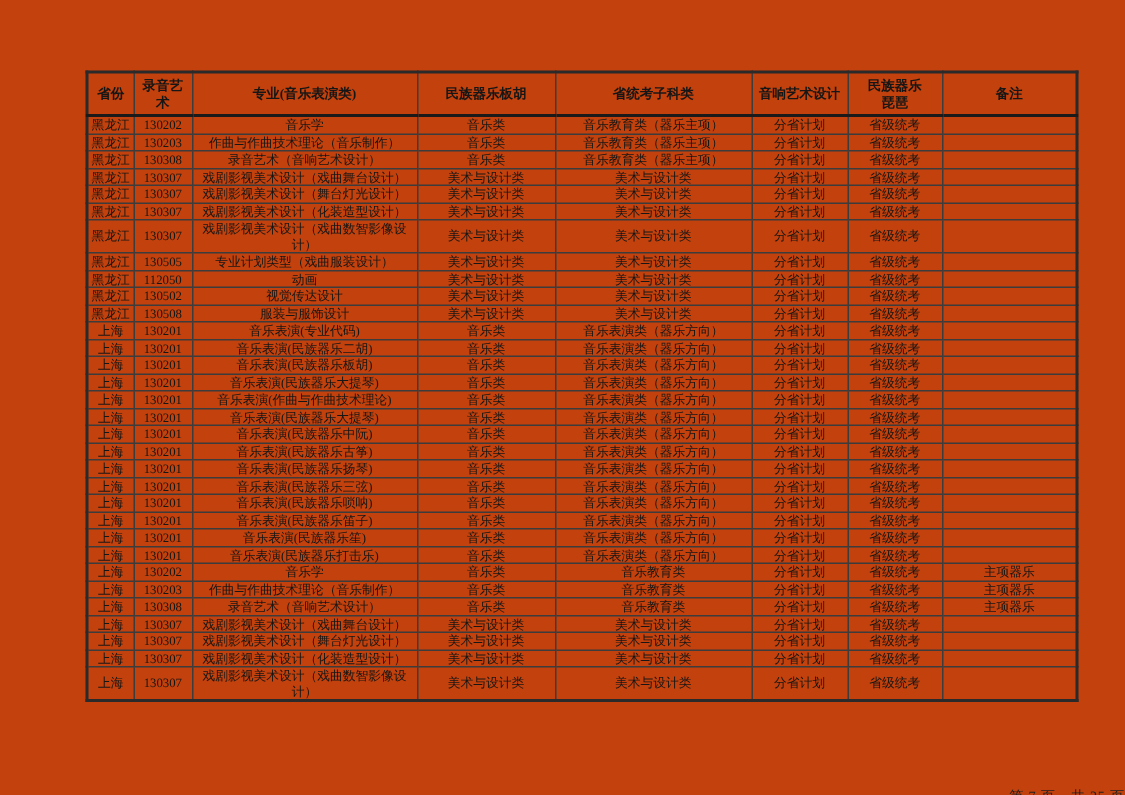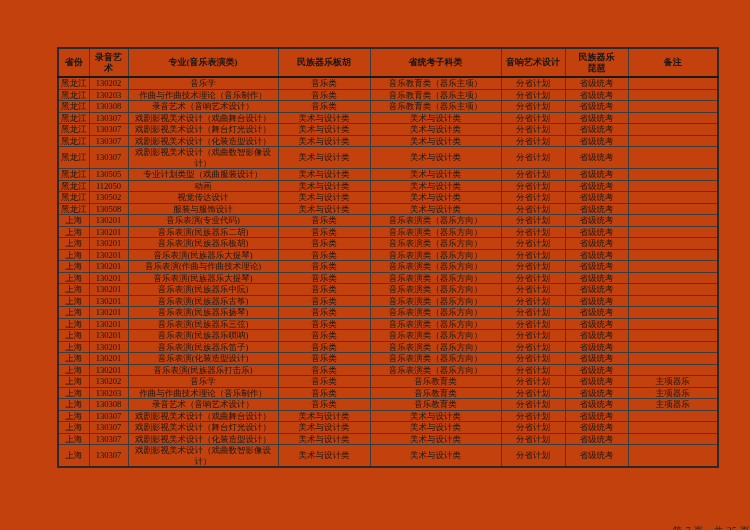--- a/index.html
+++ b/index.html
@@ -309,21 +309,21 @@
           <td class="c2">音乐表演(民族器乐笛子)</td>
           <td class="c3">音乐类</td>
           <td class="c4">音乐表演类（器乐方向）</td>
           <td class="c5">分省计划</td>
           <td class="c6">省级统考</td>
           <td class="c7"></td>
         </tr>
         <tr>
           <td class="c0">上海</td>
           <td class="c1">130201</td>
-          <td class="c2">音乐表演(化装造型设计)</td>
+          <td class="c2">音乐表演(民族器乐笙)</td>
           <td class="c3">音乐类</td>
           <td class="c4">音乐表演类（器乐方向）</td>
           <td class="c5">分省计划</td>
           <td class="c6">省级统考</td>
           <td class="c7"></td>
         </tr>
         <tr>
           <td class="c0">上海</td>
           <td class="c1">130201</td>
           <td class="c2">音乐表演(民族器乐打击乐)</td>

